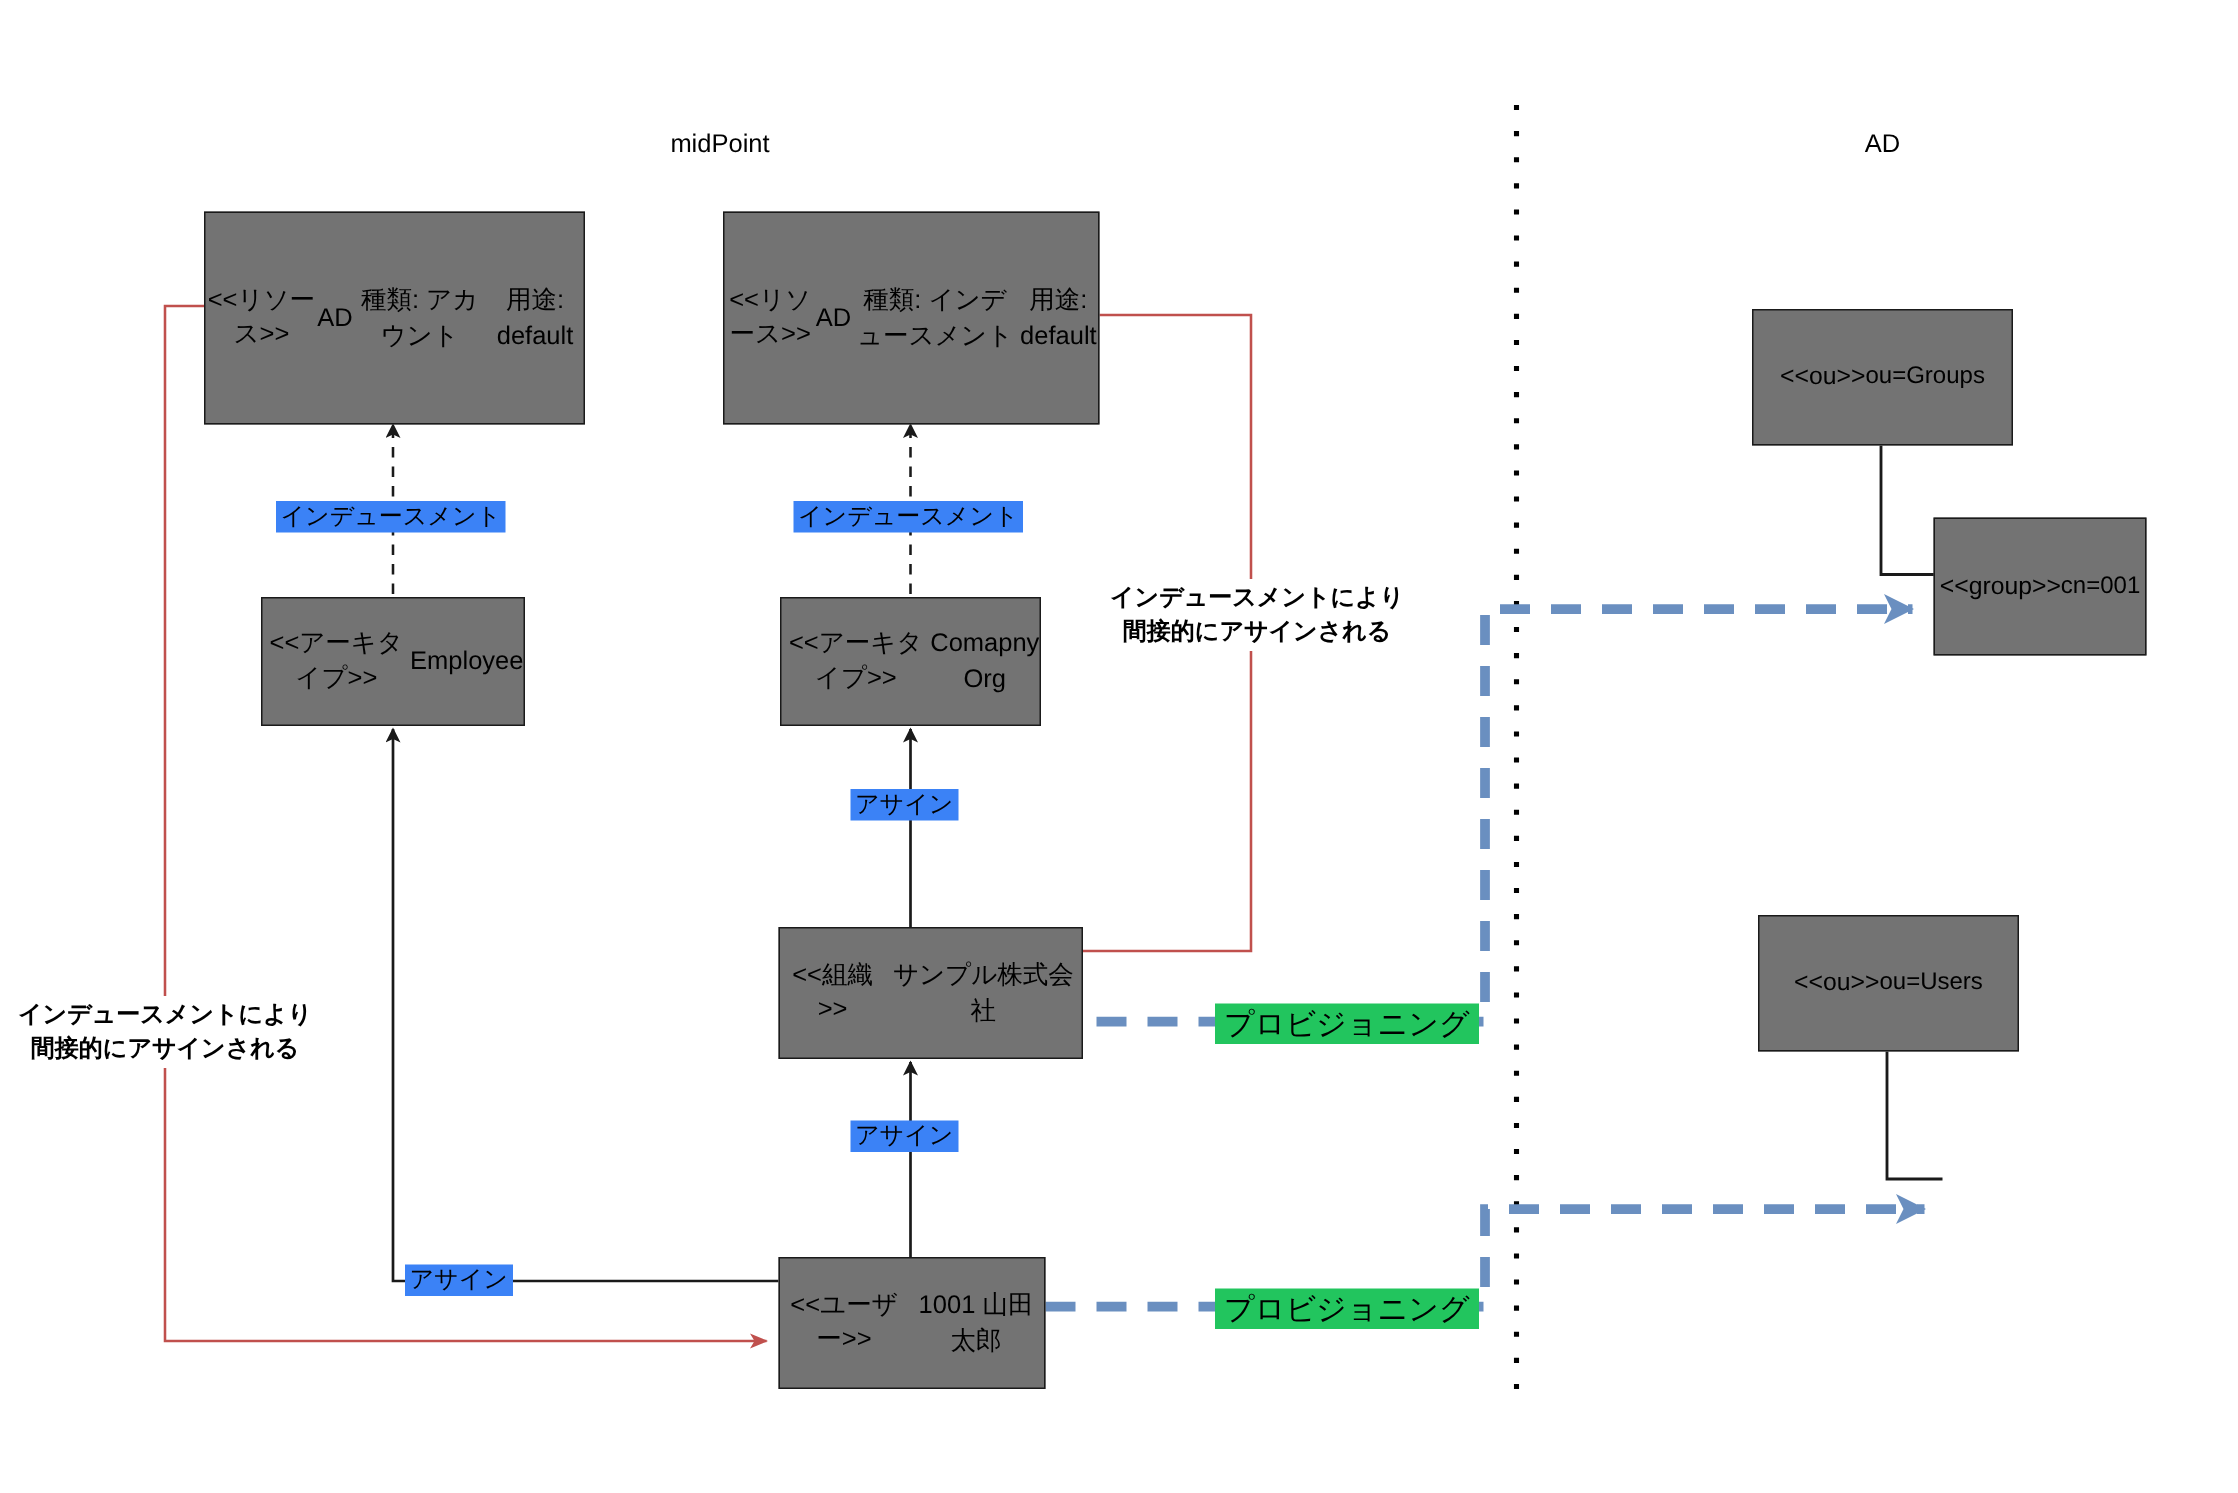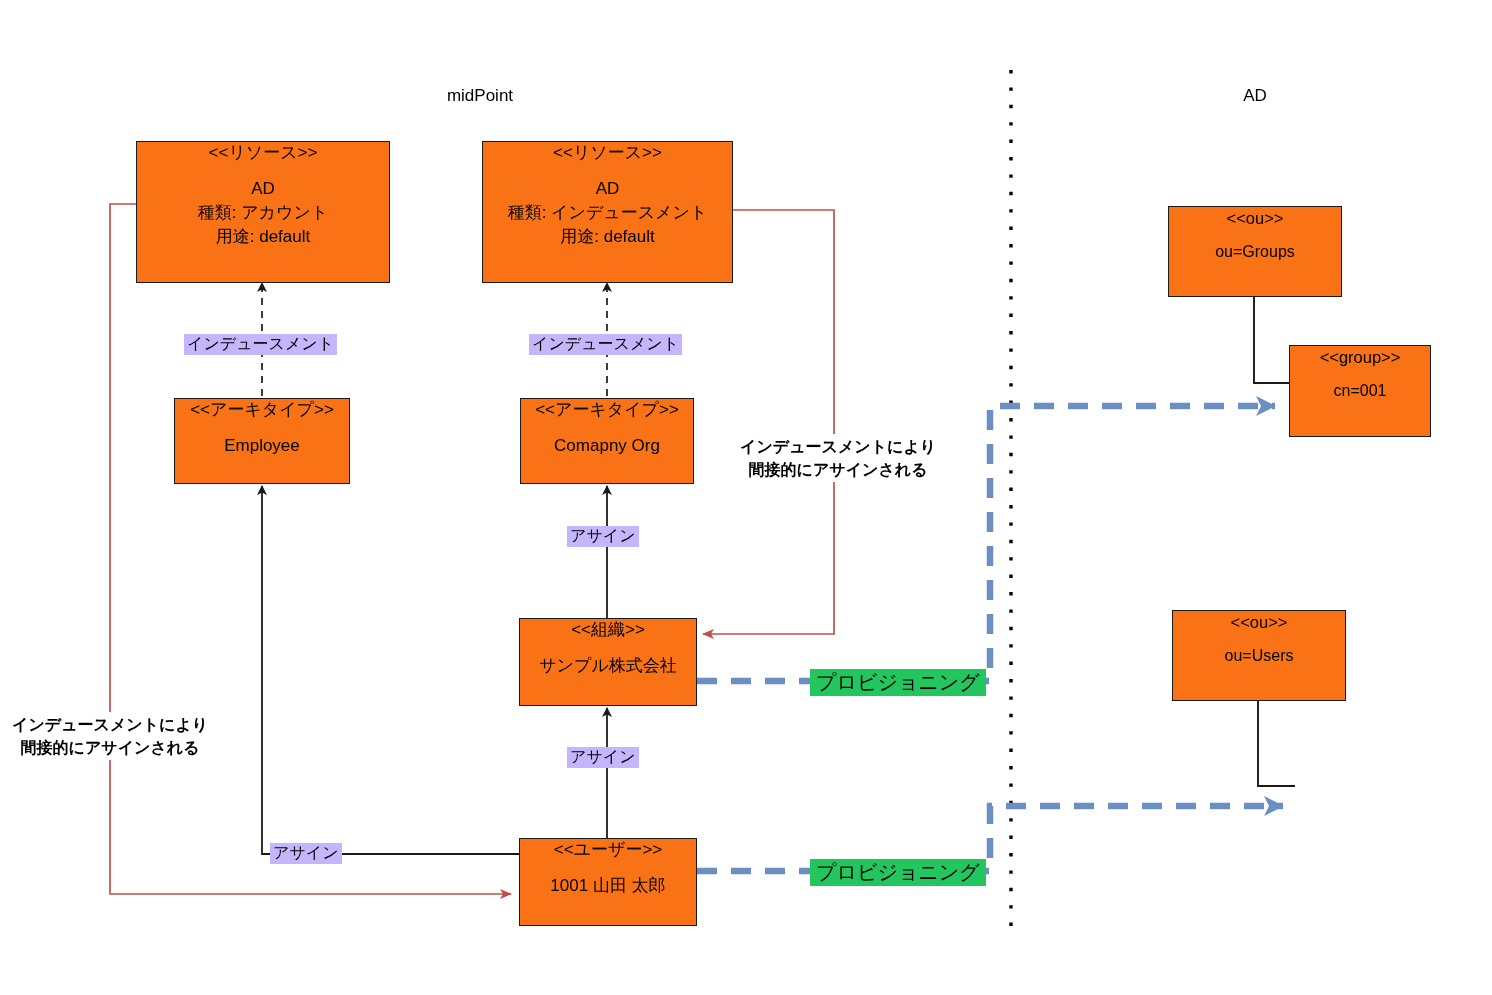--- a/index.html
+++ b/index.html
@@ -22,25 +22,25 @@
     left: 0;
     top: 0;
     width: 1492px;
     height: 995px;
     pointer-events: none;
   }
   .node {
     position: absolute;
     box-sizing: border-box;
     border: 1.6px solid #1a1a1a;
-    background: #f97316;
+    background: #737373;
     display: flex;
-    flex-direction: column;
+    flex-direction: row;
     align-items: center;
-    justify-content: flex-start;
+    justify-content: center;
     text-align: center;
     color: #000000;
     z-index: 3;
   }
   .node .stereo {
     font-size: 17px;
     line-height: 1.35;
   }
   .node .body-line {
     font-size: 17px;
@@ -58,36 +58,35 @@
     color: #000000;
     text-align: center;
     white-space: nowrap;
     z-index: 3;
   }
   .edge-label {
     position: absolute;
     font-size: 16px;
     color: #000000;
     white-space: nowrap;
-    background: #c4b5fd;
+    background: #3b82f6;
     padding: 0 3px;
     z-index: 4;
   }
   .note-label {
     position: absolute;
     font-size: 16px;
     font-weight: bold;
     color: #000000;
     text-align: center;
     line-height: 1.45;
     white-space: nowrap;
     background: #ffffff;
     padding: 1px 4px;
     z-index: 5;
-    margin-top: 48px;
   }
   .prov-label {
     position: absolute;
     font-size: 20px;
     color: #000000;
     white-space: nowrap;
     background: #22c55e;
     padding: 0 6px;
     z-index: 4;
   }
@@ -158,21 +157,21 @@
     <div class="gap"></div>
     <div class="body-line">Employee</div>
   </div>
 
   <div class="node" style="left:520px; top:398px; width:174px; height:86px;">
     <div class="stereo">&lt;&lt;アーキタイプ&gt;&gt;</div>
     <div class="gap"></div>
     <div class="body-line">Comapny Org</div>
   </div>
 
-  <div class="node" style="left:519px; top:618px; width:178px; height:88px;">
+  <div class="node" style="left:519px; top:618px; width:203px; height:88px;">
     <div class="stereo">&lt;&lt;組織&gt;&gt;</div>
     <div class="gap"></div>
     <div class="body-line">サンプル株式会社</div>
   </div>
 
   <div class="node" style="left:519px; top:838px; width:178px; height:88px;">
     <div class="stereo">&lt;&lt;ユーザー&gt;&gt;</div>
     <div class="gap"></div>
     <div class="body-line">1001 山田 太郎</div>
   </div>

